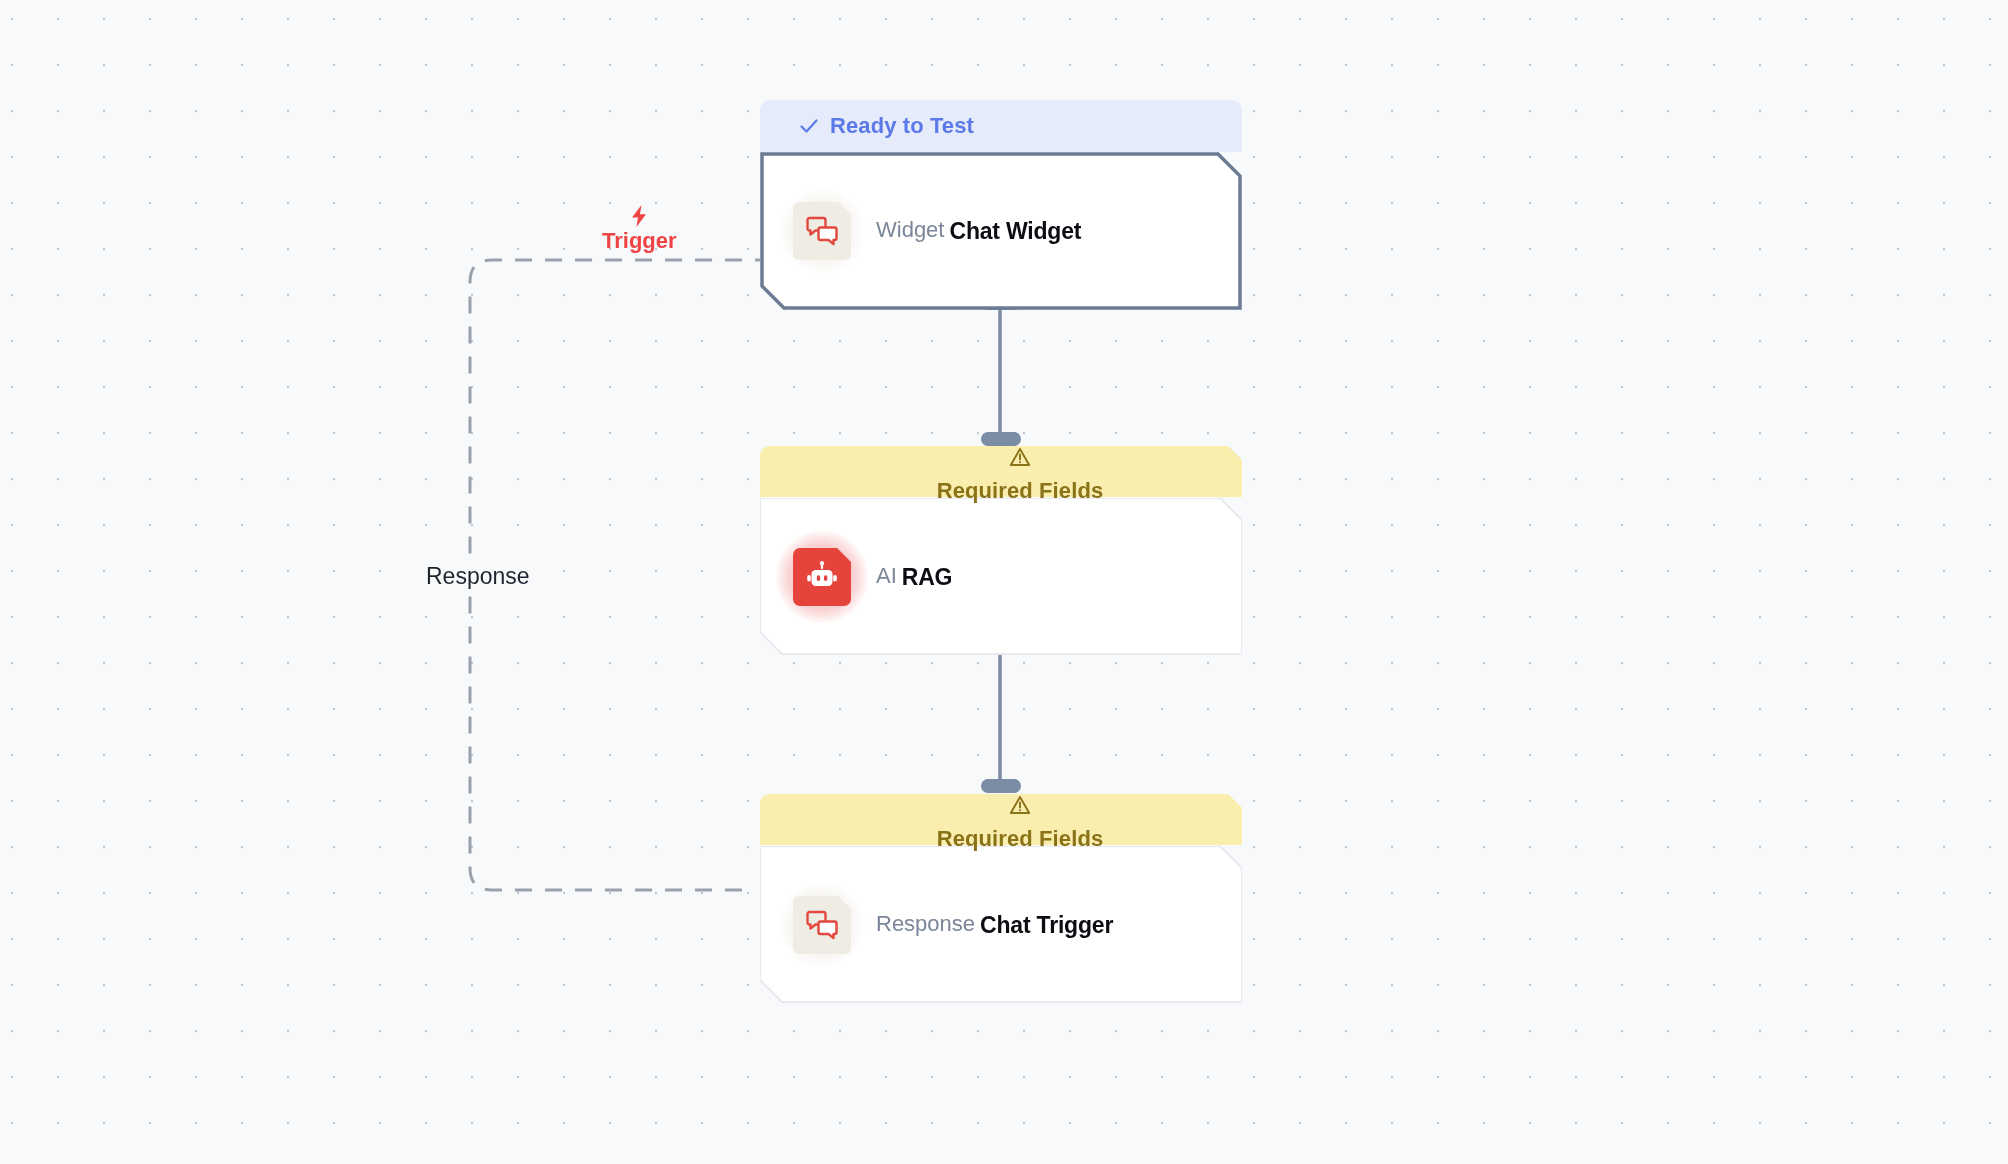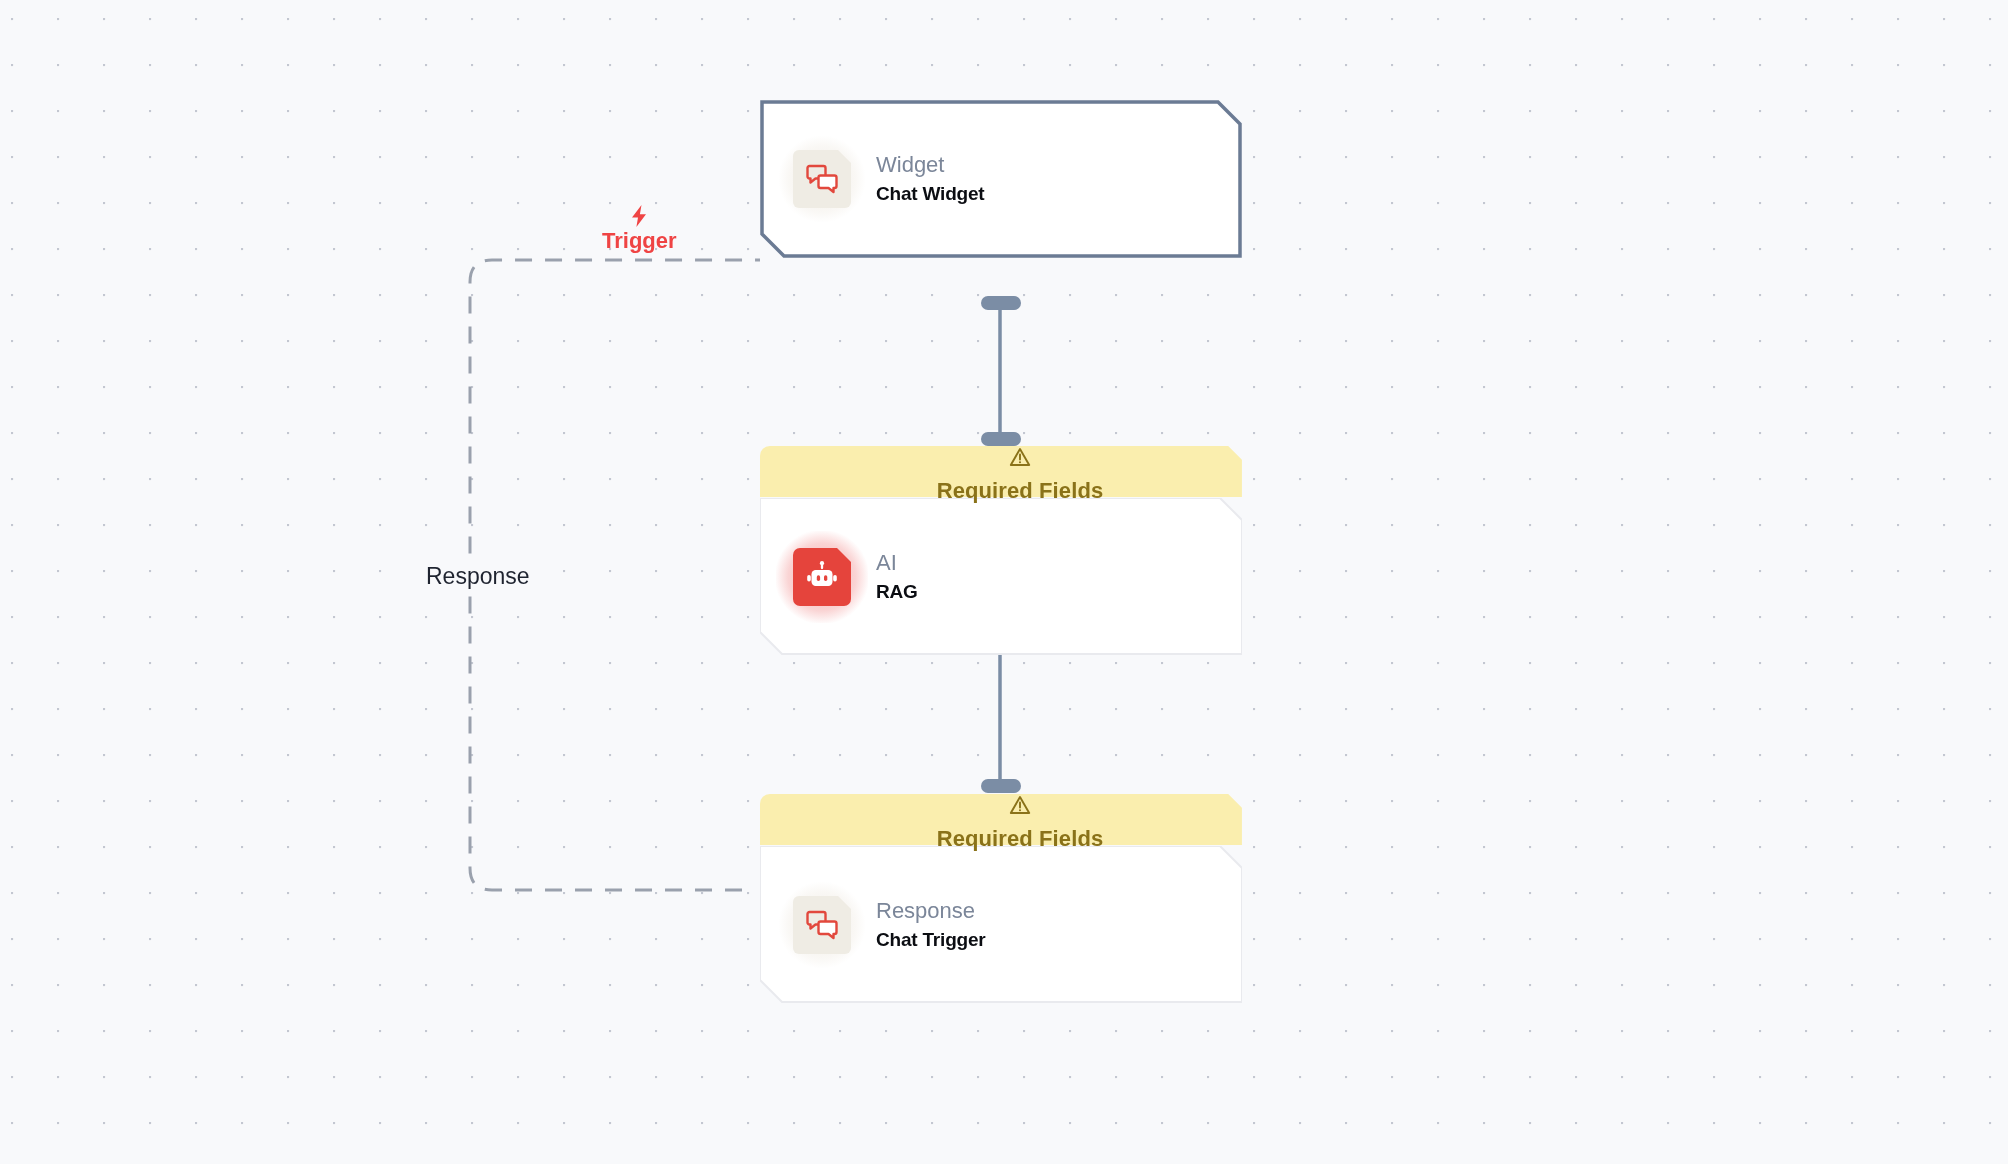--- a/index.html
+++ b/index.html
@@ -137,29 +137,29 @@
   .tile.glow-red::before {
     content: "";
     position: absolute;
     left: -17px; top: -17px; right: -17px; bottom: -17px;
     border-radius: 30px;
     background: radial-gradient(circle, rgba(238,114,114,0.60) 0%, rgba(238,114,114,0.30) 52%, rgba(238,114,114,0) 73%);
     z-index: -1;
   }
 
   
-  .labels { display: flex; flex-direction: column; gap: 5px; }
+  .labels { display: flex; flex-direction: row; gap: 5px; }
   .kind {
     font-size: 22px;
     color: #7b8699;
     font-weight: 400;
     line-height: 1.1;
   }
   .title {
-    font-size: 19px;
+    font-size: 23px;
     color: #0b0d12;
     font-weight: 700;
     line-height: 1.15;
     letter-spacing: -0.2px;
   }
 </style>
 </head>
 <body>
 
 <div id="canvas">
@@ -184,20 +184,31 @@
         <path d="M12.5 1 L3 13.4 H9 L7.4 23 L17 10.2 H10.9 Z" fill="#ef4444"></path>
       </svg>
     </span>
     <span>Trigger</span>
   </div>
 
   <div class="edge-label response">Response</div>
 
   <div class="node" id="node-chat-widget" style="left:760px; top:100px;">
 
+    <div class="band ready">
+      <svg class="band-bg" viewBox="0 0 482 52" preserveAspectRatio="none" xmlns="http://www.w3.org/2000/svg">
+        <path d="M10 0 H472 A10 10 0 0 1 482 10 V52 H0 V10 A10 10 0 0 1 10 0 Z" fill="#e6ebfb"></path>
+      </svg>
+      <span class="band-ico">
+        <svg width="22" height="22" viewBox="0 0 22 22" xmlns="http://www.w3.org/2000/svg">
+          <path d="M3.5 11.5 L8.5 16.5 L18.5 5.5" fill="none" stroke="#5b79e8" stroke-width="2.2" stroke-linecap="round" stroke-linejoin="round"></path>
+        </svg>
+      </span>
+      <span class="band-txt">Ready to Test</span>
+    </div>
 
     <div class="card">
       <svg class="card-bg" viewBox="0 0 482 158" preserveAspectRatio="none" xmlns="http://www.w3.org/2000/svg">
         <path d="M2 2 H458 L480 24 V156 H24 L2 134 Z" fill="#ffffff" stroke="#6b7b94" stroke-width="3.5" stroke-linejoin="miter"></path>
       </svg>
       <div class="card-inner">
         <div class="tile glow-beige">
           <svg class="tile-bg" viewBox="0 0 58 58" xmlns="http://www.w3.org/2000/svg">
             <path d="M6 0 H45 L58 13 V52 A6 6 0 0 1 52 58 H6 A6 6 0 0 1 0 52 V6 A6 6 0 0 1 6 0 Z" fill="#efece4"></path>
           </svg>

